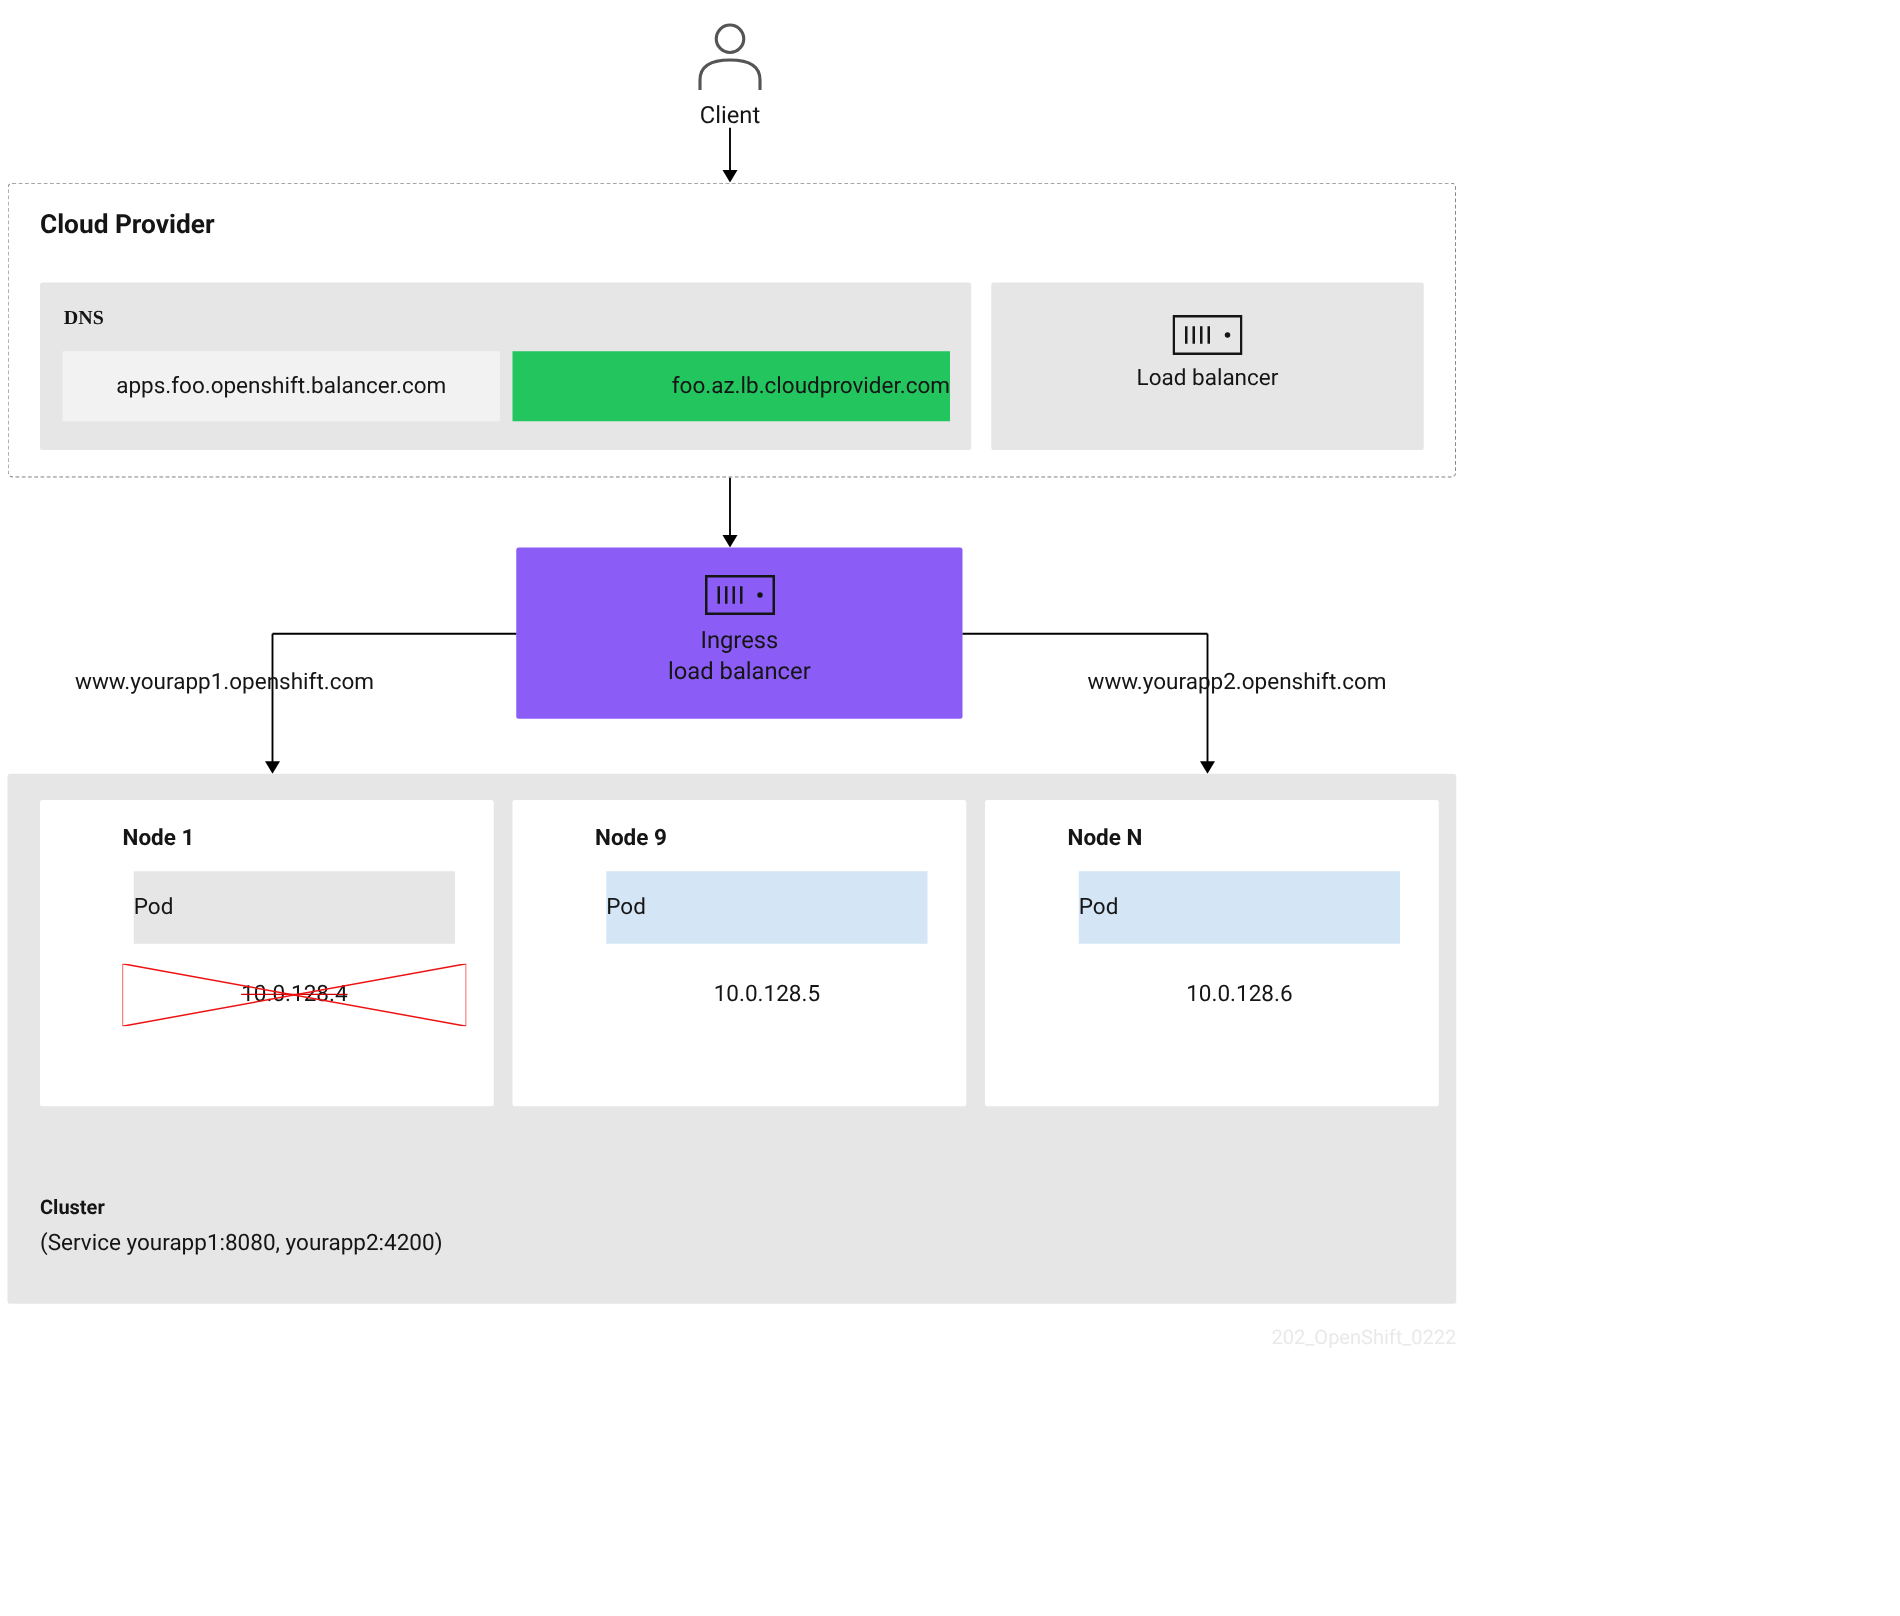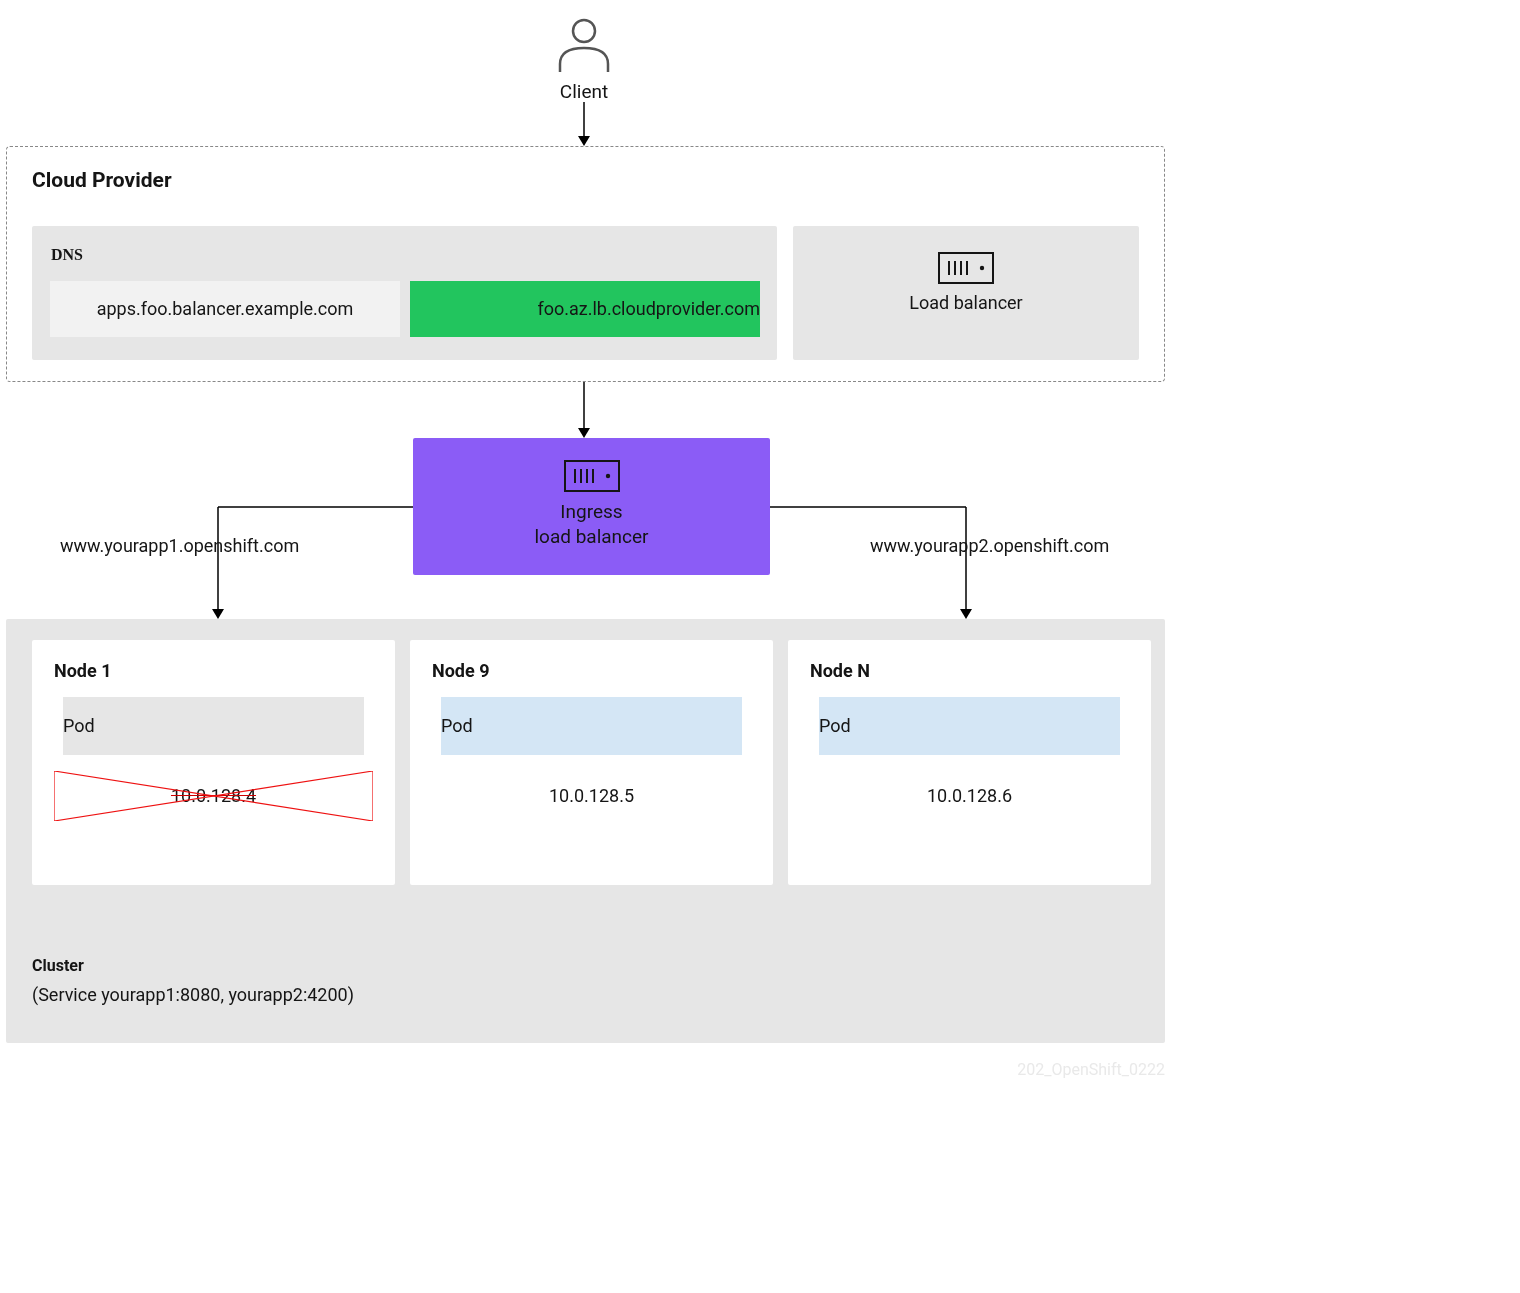--- a/index.html
+++ b/index.html
@@ -51,21 +51,21 @@
   .ingress-icon { margin-top:22px; }
   .ingress-label { margin-top:8px; font-size:19px; line-height:1.3; }
   .route1-label { left: 60px; top: 535px; font-size:18px; }
   .route2-label { left: 870px; top: 535px; font-size:18px; }
   .cluster-box {
     left: 6px; top: 619px; width: 1159px; height: 424px;
     background: #e6e6e6; border-radius: 2px;
   }
   .node-box {
     top: 640px; width: 363px; height: 245px;
-    background: #fff; border-radius: 2px;
+    background: #fff; border-radius: 2px; padding-left: 44px;
   }
   .n1 { left: 32px; }
   .n2 { left: 410px; }
   .n3 { left: 788px; }
   .node-title { font-size:18px; font-weight:700; margin:20px 22px 16px; }
   .pod-box { margin: 0 31px; height: 58px; line-height:58px; font-size:18px; }
   .pod-grey { background: #e6e6e6; }
   .pod-blue { background: #d4e6f5; }
   .ip-area { position:relative; margin:16px 22px 0; height:50px; text-align:center; line-height:50px; font-size:18px; }
   .cluster-title { left: 32px; top: 956px; font-size:16px; font-weight:700; }
@@ -89,21 +89,21 @@
   <svg class="abs arrow-svg" style="left:576px; top:102px;" width="16" height="44">
     <line x1="8" y1="0" x2="8" y2="36" stroke="#000" stroke-width="1.5"></line>
     <path d="M 2 34 L 8 44 L 14 34 Z" fill="#000"></path>
   </svg>
 
   <div class="abs dashed-box"></div>
   <div class="abs cp-title">Cloud Provider</div>
 
   <div class="abs dns-box"></div>
   <div class="abs dns-title">DNS</div>
-  <div class="abs dns-item1">apps.foo.balancer.example.com</div>
+  <div class="abs dns-item1">apps.foo.openshift.balancer.com</div>
   <div class="abs dns-item2">foo.az.lb.cloudprovider.com</div>
 
   <div class="abs lb-box">
     <div class="lb-icon">
       <svg class="block-icon" width="56" height="32" viewBox="0 0 56 32">
         <rect x="1" y="1" width="54" height="30" fill="none" stroke="#151515" stroke-width="2"></rect>
         <line x1="11" y1="9" x2="11" y2="23" stroke="#151515" stroke-width="2"></line>
         <line x1="17" y1="9" x2="17" y2="23" stroke="#151515" stroke-width="2"></line>
         <line x1="23" y1="9" x2="23" y2="23" stroke="#151515" stroke-width="2"></line>
         <line x1="29" y1="9" x2="29" y2="23" stroke="#151515" stroke-width="2"></line>

